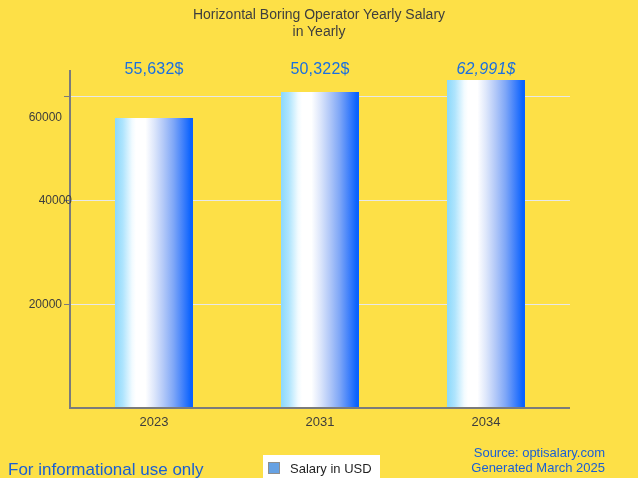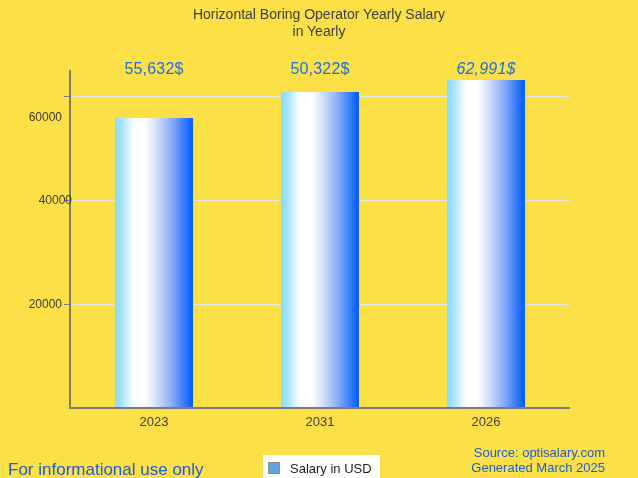--- a/index.html
+++ b/index.html
@@ -91,21 +91,21 @@
         <div class="ytick-label" style="left: 2px; top: 89px; margin-top: 21px;">60000</div>
       </div>
     <div id="value-labels">
         <div class="value-label" style="left: 94px;">55,632$</div>
         <div class="value-label" style="left: 260px;">50,322$</div>
         <div class="value-label" style="left: 426px; font-style: italic;">62,991$</div>
       </div>
     <div id="cat-labels">
         <div class="cat-label" style="left: 94px;">2023</div>
         <div class="cat-label" style="left: 260px;">2031</div>
-        <div class="cat-label" style="left: 426px;">2026</div>
+        <div class="cat-label" style="left: 426px;">2034</div>
       </div>
   </div>
 
   <div class="legend">
     <span class="legend-swatch" style="background: rgb(102, 161, 227);"></span>
     <span class="legend-label">Salary in USD</span>
   </div>
 
   <div class="footer-left">For informational use only</div>
 

